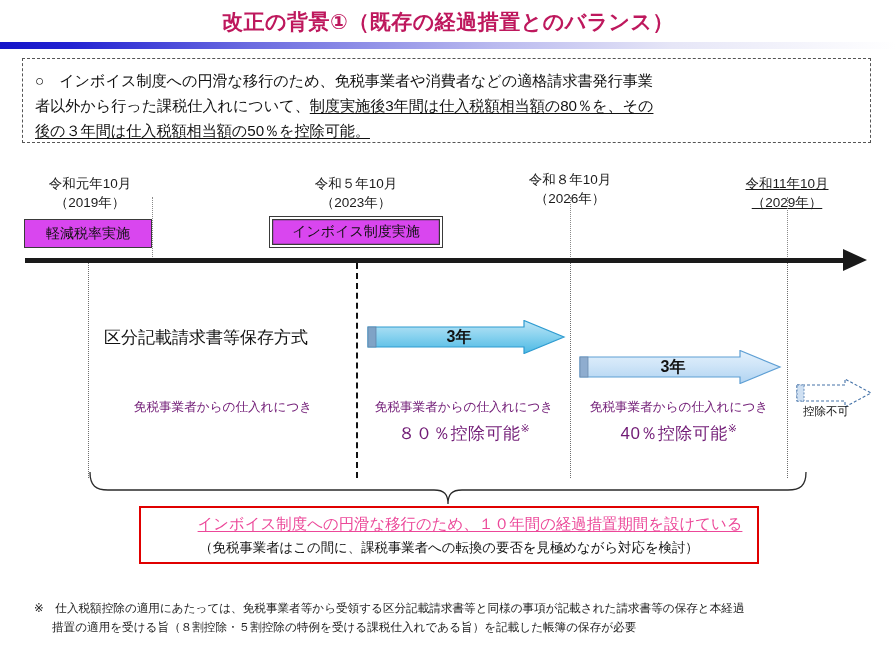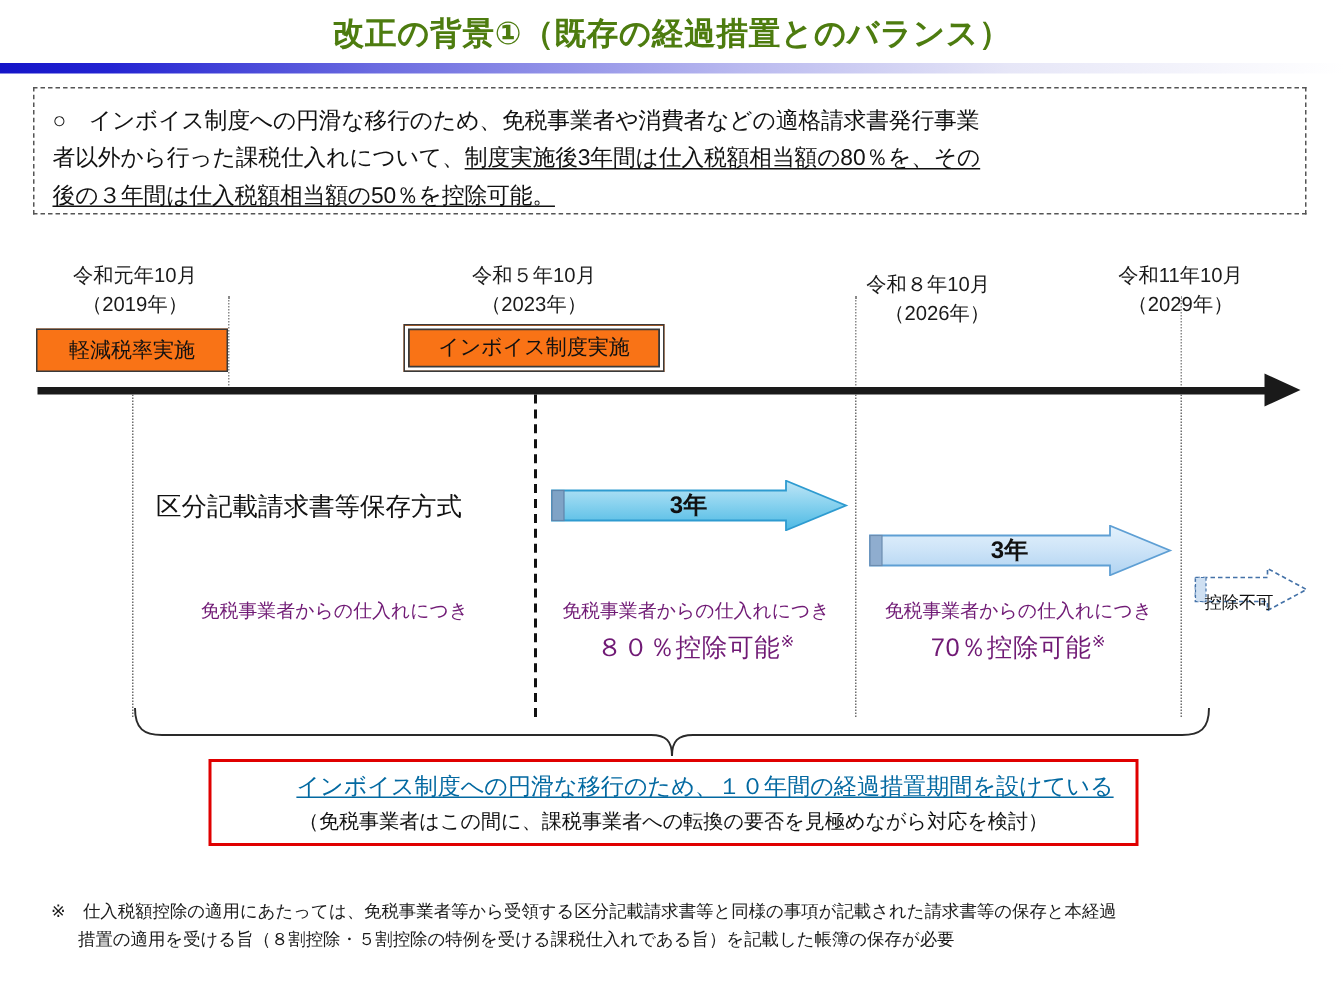--- a/index.html
+++ b/index.html
@@ -23,21 +23,21 @@
 
   
   .title {
     position: absolute;
     left: 0; right: 0;
     top: 8px;
     text-align: center;
     font-size: 21px;
     font-weight: 700;
     letter-spacing: 0.5px;
-    color: #4d7c0f;
+    color: #be185d;
   }
   .header-rule {
     position: absolute;
     left: 0;
     top: 42px;
     width: 896px;
     height: 7px;
     background: linear-gradient(to right, #1414c8 0%, #2323d2 8%, #6b6be0 28%, #b9b9ef 55%, #e6e6f7 75%, #ffffff 100%);
   }
 
@@ -72,21 +72,21 @@
     line-height: 19px;
     color: #1a1a1a;
     white-space: nowrap;
   }
   .datelabel .l2 { display: block; }
 
   
   .eventbox {
     position: absolute;
     box-sizing: border-box;
-    background: #f97316;
+    background: #d946ef;
     border: 1.2px solid #3a3a3a;
     font-size: 14px;
     text-align: center;
     color: #111;
     display: flex;
     align-items: center;
     justify-content: center;
     white-space: nowrap;
   }
   .eventbox.double {
@@ -190,21 +190,21 @@
     height: 58px;
     box-sizing: border-box;
     border: 2.4px solid #e00000;
     background: #fff;
     text-align: center;
   }
   .redbox .rb1 {
     display: block;
     margin-top: 6px;
     font-size: 15.4px;
-    color: #0369a1;
+    color: #ec4899;
     text-decoration: underline;
     text-underline-offset: 2px;
     margin-left: 42px;
   }
   .redbox .rb2 {
     display: block;
     margin-top: 4px;
     font-size: 13.4px;
     color: #111;
   }
@@ -238,25 +238,25 @@
   </div>
 
   <div class="datelabel" style="left:0px; top:174px; width:180px;">
     <span>令和元年10月</span>
     <span class="l2">（2019年）</span>
   </div>
   <div class="datelabel" style="left:266px; top:174px; width:180px;">
     <span>令和５年10月</span>
     <span class="l2">（2023年）</span>
   </div>
-  <div class="datelabel" style="left:480px; top:180px; width:180px;text-align:right;">
+  <div class="datelabel" style="left:480px; top:170px; width:180px;">
     <span>令和８年10月</span>
     <span class="l2">（2026年）</span>
   </div>
-  <div class="datelabel" style="left:697px; top:174px; width:180px;">
+  <div class="datelabel" style="left:697px; top:174px; width:180px;text-decoration:underline;">
     <span>令和11年10月</span>
     <span class="l2">（2029年）</span>
   </div>
 
   <div class="eventbox" style="left:24px; top:219px; width:128px; height:29px;">軽減税率実施</div>
   <div class="eventbox double" style="left:269px; top:216px; width:174px; height:32px;">インボイス制度実施</div>
 
   <div class="tick" style="left:152px; top:197px; height:62px;"></div>
   <div class="tick" style="left:570px; top:197px; height:62px;"></div>
   <div class="tick" style="left:787px; top:197px; height:62px;"></div>
@@ -300,34 +300,34 @@
     </svg>
     <div class="arrow-label">3年</div>
   </div>
 
   <div class="arrow-wrap" style="left:795px; top:378px; width:78px; height:30px;">
     <svg class="arrow-svg" width="78" height="30" viewBox="0 0 78 30">
       <polygon points="2,7 50,7 50,1 76,15 50,29 50,23 2,23" fill="#ffffff" stroke="#4472a8" stroke-width="1.1" stroke-dasharray="3,2"></polygon>
       <rect x="2" y="7" width="7" height="16" fill="#cfe0f2" stroke="#4472a8" stroke-width="0.8" stroke-dasharray="2,1.6"></rect>
     </svg>
   </div>
-  <div class="nodeduct-label" style="left:803px; top:394px;">控除不可</div>
+  <div class="nodeduct-label" style="left:803px; top:404px;">控除不可</div>
 
   <div class="ded" style="left:92px; top:398px; width:262px;">
     <span class="line1">免税事業者からの仕入れにつき</span>
   </div>
 
   <div class="ded" style="left:360px; top:398px; width:208px;">
     <span class="line1">免税事業者からの仕入れにつき</span>
     <span class="line2"><span>８０％控除可能</span><span class="mark">※</span></span>
   </div>
 
   <div class="ded" style="left:574px; top:398px; width:210px;">
     <span class="line1">免税事業者からの仕入れにつき</span>
-    <span class="line2"><span>70％控除可能</span><span class="mark">※</span></span>
+    <span class="line2"><span>40％控除可能</span><span class="mark">※</span></span>
   </div>
 
   <div class="brace" style="left:88px; top:470px; width:720px; height:36px;">
     <svg width="720" height="36" viewBox="0 0 720 36">
       <path d="M2,2 C2,16 8,20 20,20 L346,20 C356,20 360,24 360,34 C360,24 364,20 374,20 L700,20 C712,20 718,16 718,2" fill="none" stroke="#2a2a2a" stroke-width="1.3"></path>
     </svg>
   </div>
 
   <div class="redbox">
     <span class="rb1">インボイス制度への円滑な移行のため、１０年間の経過措置期間を設けている</span>

